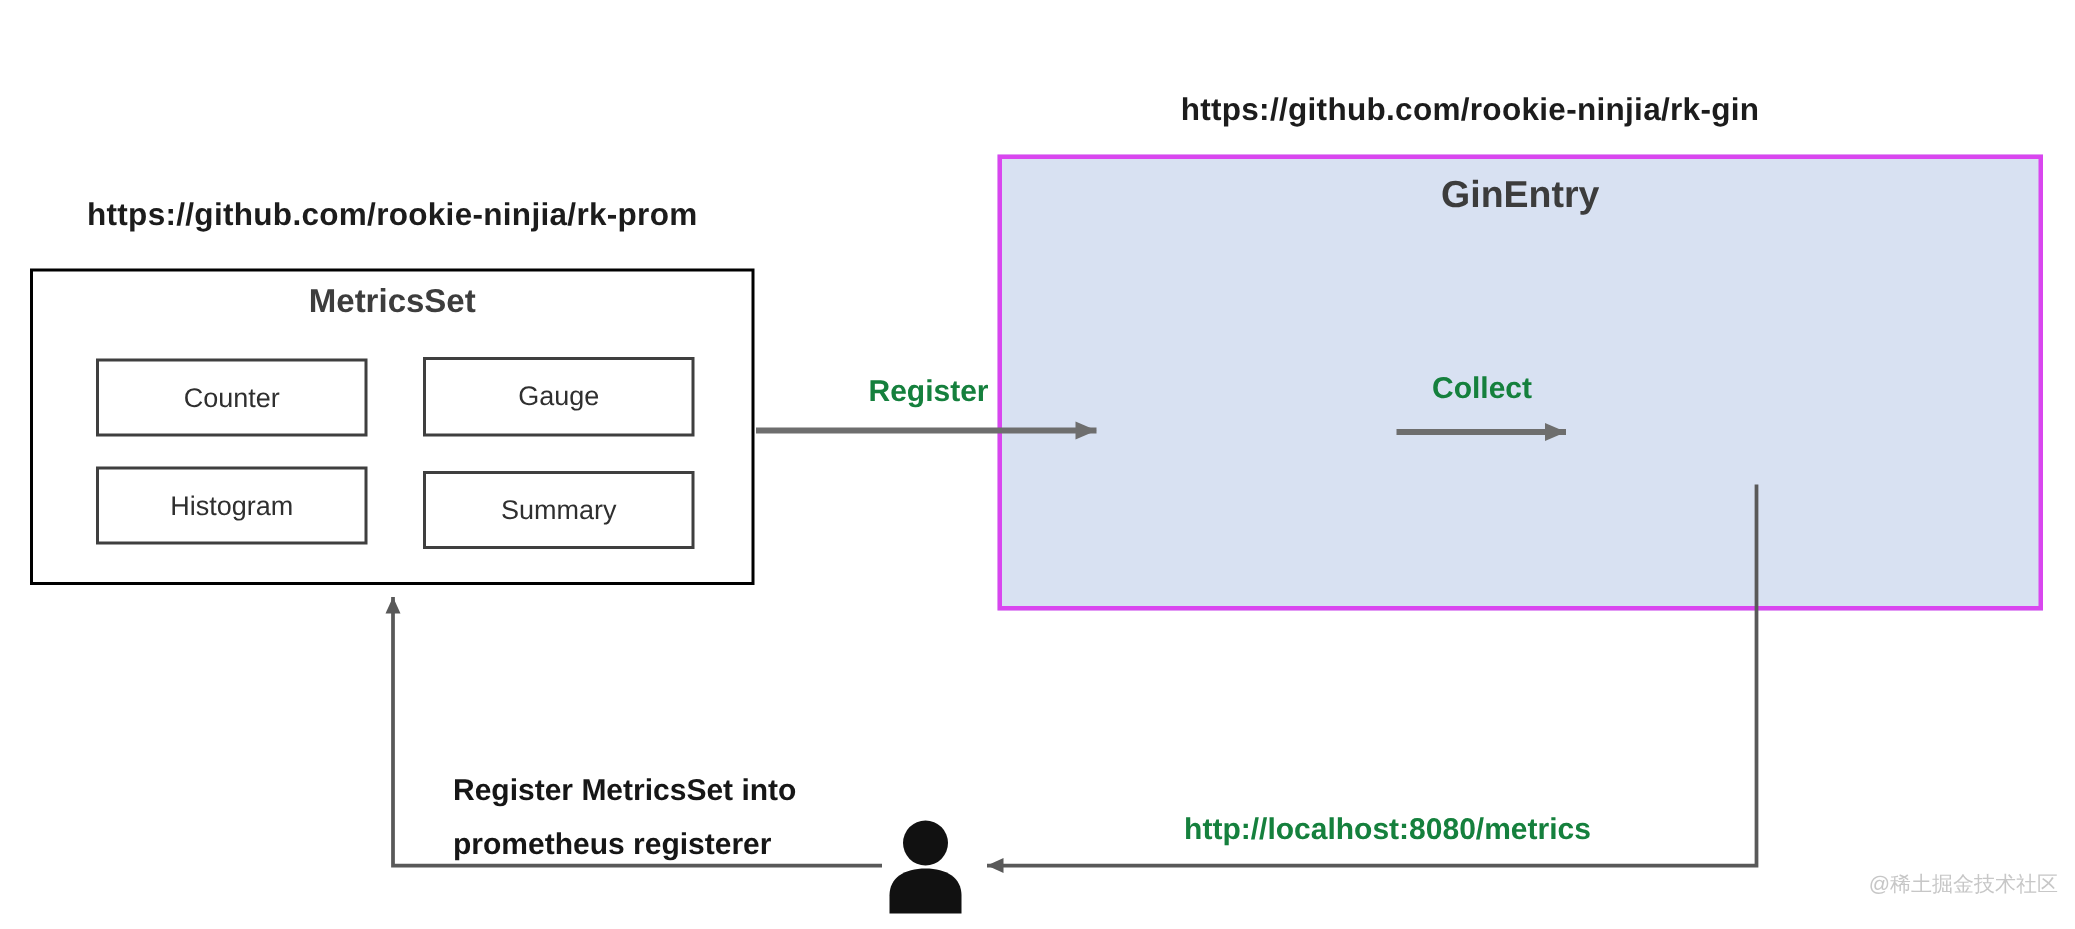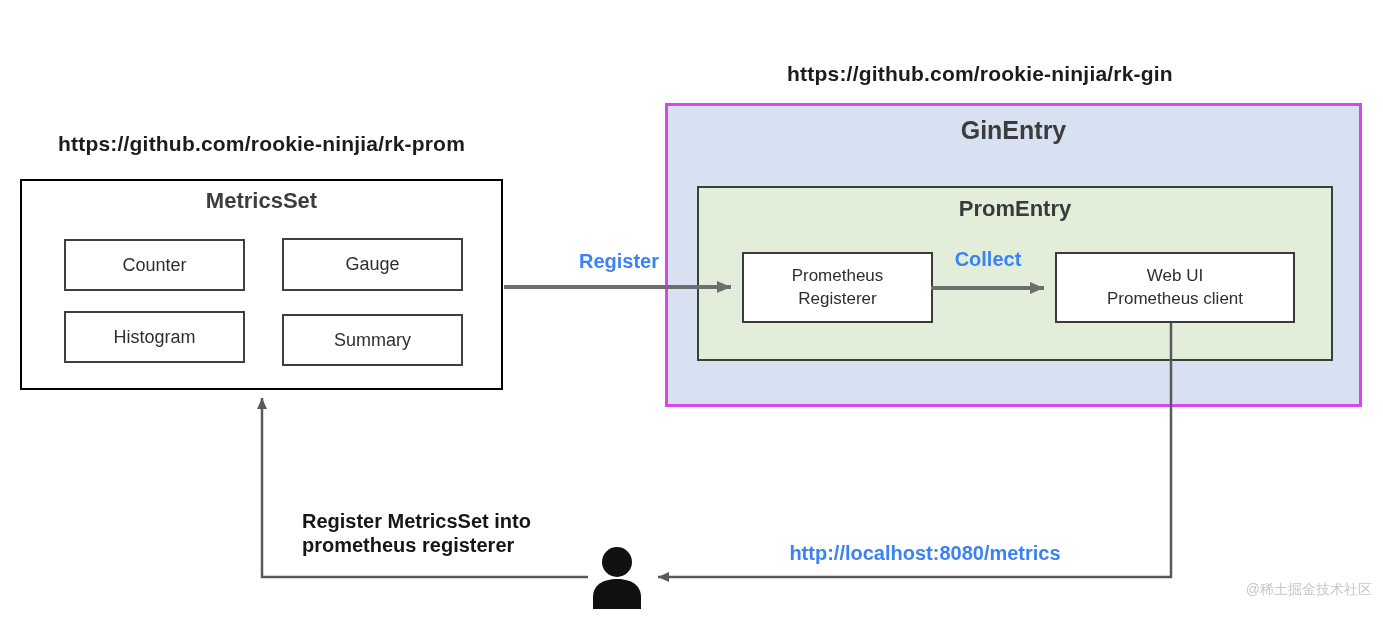--- a/index.html
+++ b/index.html
@@ -82,30 +82,30 @@
     font-size: 17px; line-height: 1.3; color: #2f2f2f;
     white-space: pre-line;
   }
   .registerer-box { left: 43px;  top: 64px; width: 191px; height: 71px; }
   .webui-box      { left: 356px; top: 64px; width: 240px; height: 71px; }
 
   
   .flow-label {
     font-size: 20px;
     font-weight: 600;
-    color: #3b82f6;
+    color: #15803d;
     text-align: center;
     z-index: 4;
   }
   .register-label { left: 504px; top: 250px; width: 230px; }
   .collect-label  { left: 928px; top: 248px; width: 120px; }
   .register-into-label {
     left: 302px; top: 509px;
     font-size: 20px; font-weight: 600; color: #161616;
-    line-height: 24px;
+    line-height: 36px;
     white-space: pre-line;
     text-align: left;
     z-index: 4;
   }
   .metrics-url-label { left: 690px; top: 542px; width: 470px; }
 
   
   #overlay {
     position: absolute; left: 0; top: 0;
     width: 1383px; height: 619px;
@@ -132,27 +132,20 @@
     <div class="metricsset-title">MetricsSet</div>
     <div class="metric-item metric-counter">Counter</div>
     <div class="metric-item metric-gauge">Gauge</div>
     <div class="metric-item metric-histogram">Histogram</div>
     <div class="metric-item metric-summary">Summary</div>
   </div>
 
   <div class="abs ginentry-box">
     <div class="ginentry-title">GinEntry</div>
 
-    <div class="promentry-box">
-      <div class="promentry-title">PromEntry</div>
-      <div class="prom-inner-box registerer-box">Prometheus
-Registerer</div>
-      <div class="prom-inner-box webui-box">Web UI
-Prometheus client</div>
-    </div>
   </div>
 
   <div class="abs flow-label register-label">Register</div>
   <div class="abs flow-label collect-label">Collect</div>
   <div class="abs register-into-label">Register MetricsSet into
 prometheus registerer</div>
   <div class="abs flow-label metrics-url-label">http://localhost:8080/metrics</div>
 
   <svg id="overlay" viewBox="0 0 1383 619" xmlns="http://www.w3.org/2000/svg">
     <defs>

